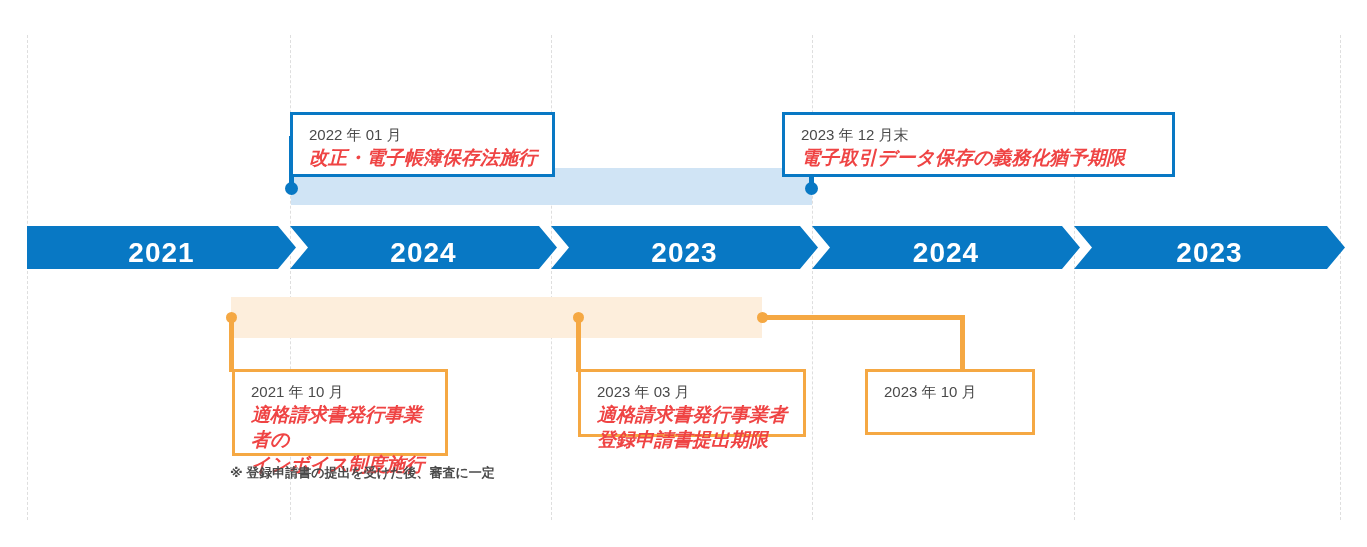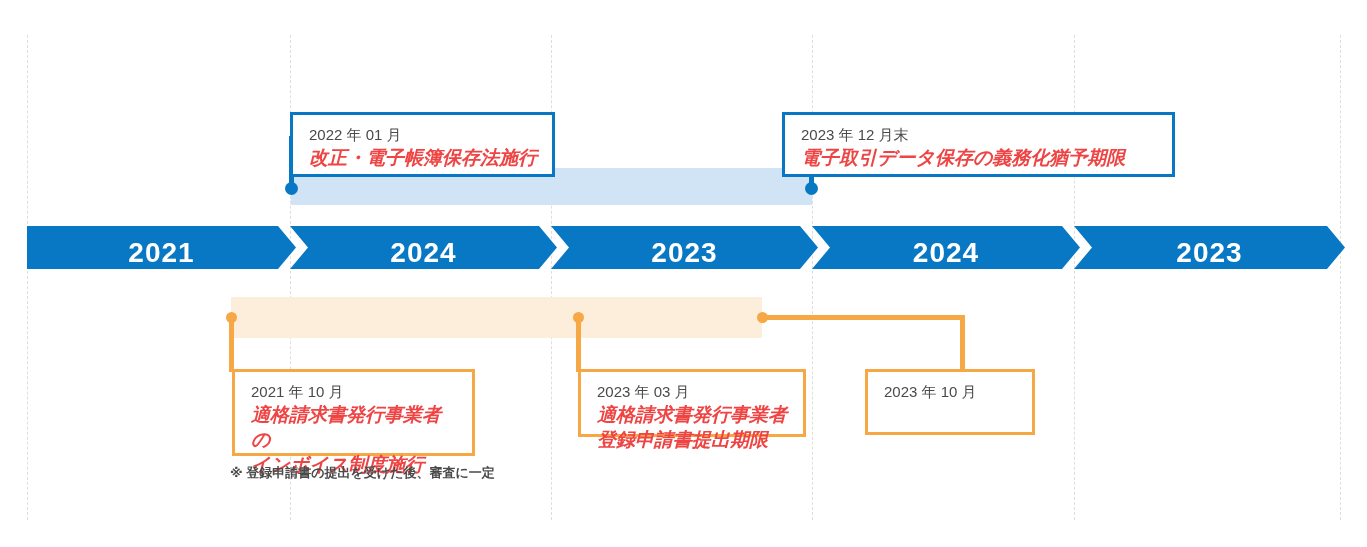--- a/index.html
+++ b/index.html
@@ -93,21 +93,21 @@
   </div>
 
   <div class="vline line-orange" style="left:229px;top:317px;width:5px;height:55px"></div>
   <div class="vline line-orange" style="left:576px;top:317px;width:5px;height:55px"></div>
   <div class="hline line-orange" style="left:762px;top:315px;width:203px;height:5px"></div>
   <div class="vline line-orange" style="left:960px;top:315px;width:5px;height:57px"></div>
   <div class="dot dot-orange" style="left:226px;top:312px"></div>
   <div class="dot dot-orange" style="left:573px;top:312px"></div>
   <div class="dot dot-orange" style="left:757px;top:312px"></div>
 
-  <div class="ebox ebox-orange" style="left:232px;top:369px;width:243px;height:87px">
+  <div class="ebox ebox-orange" style="left:232px;top:369px;width:216px;height:87px">
     <div class="edate">2021 年 10 月</div>
     <div class="etitle">適格請求書発行事業者の</div>
     <div class="etitle">インボイス制度施行</div>
   </div>
   <div class="ebox ebox-orange" style="left:578px;top:369px;width:228px;height:68px">
     <div class="edate">2023 年 03 月</div>
     <div class="etitle">適格請求書発行事業者</div>
     <div class="etitle">登録申請書提出期限</div>
   </div>
   <div class="ebox ebox-orange" style="left:865px;top:369px;width:170px;height:66px">

